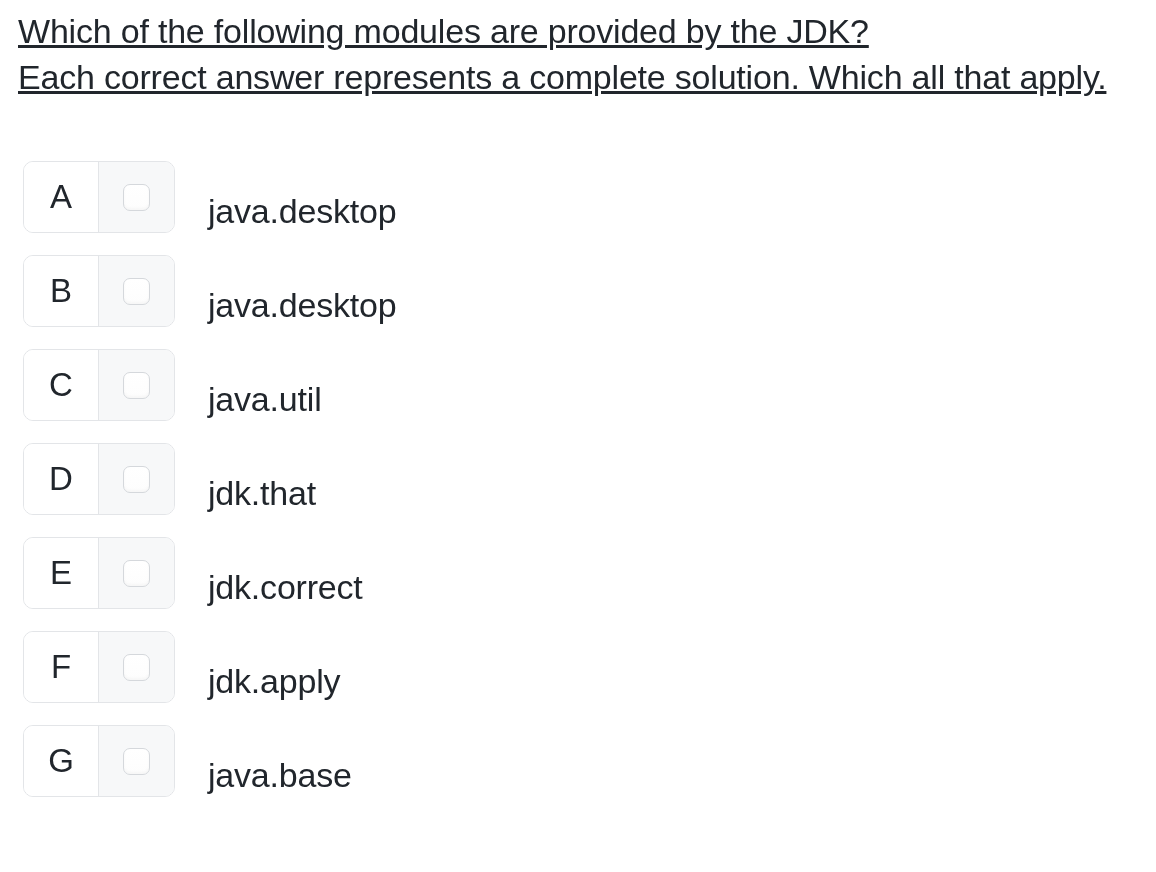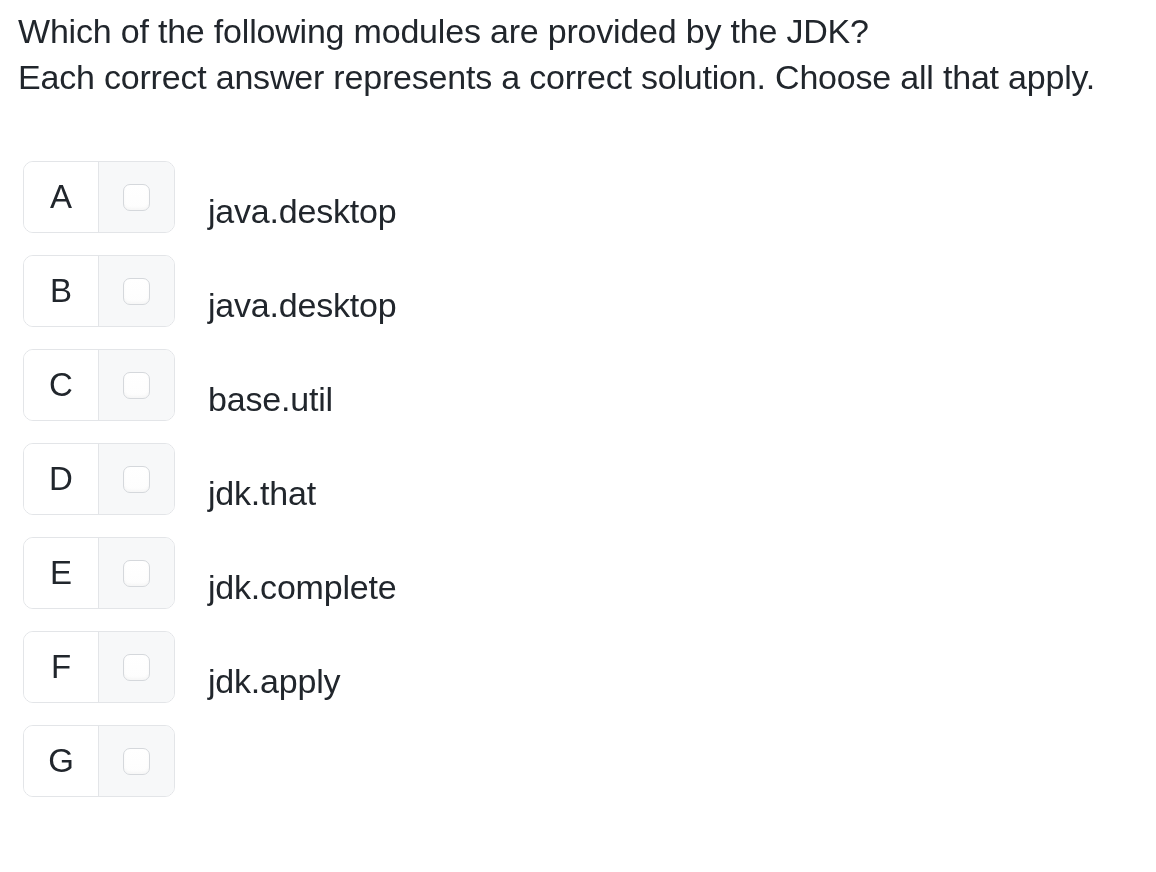--- a/index.html
+++ b/index.html
@@ -16,20 +16,21 @@
     background:var(--bg);
     font-family:"Liberation Sans","DejaVu Sans",sans-serif;
     color:var(--text);
     overflow:hidden;
   }
   .question{
     margin:8px 8px 0 18px;
     font-size:34px;
     line-height:46px;
     letter-spacing:-0.2px;
+    text-decoration:underline;
   }
   .options{
     margin:61px 0 0 23px;
   }
   .option-row{
     display:flex;
     align-items:center;
     height:72px;
     margin-bottom:22px;
     cursor:pointer;
@@ -81,21 +82,21 @@
     color:var(--text);
     white-space:nowrap;
     margin-top:28px;
   }
 </style>
 </head>
 <body>
 
 <div class="question">
   <div>Which of the following modules are provided by the JDK?</div>
-  <div>Each correct answer represents a correct solution. Choose all that apply.</div>
+  <div>Each correct answer represents a complete solution. Which all that apply.</div>
 </div>
 
 <div class="options" id="options-list">
   <div class="option-row">
     <div class="option-box">
       <div class="letter-cell">
         <span>A</span>
       </div>
       <div class="checkbox-cell">
         <input type="checkbox" class="checkbox" style="">
@@ -118,21 +119,21 @@
 
   <div class="option-row">
     <div class="option-box">
       <div class="letter-cell">
         <span>C</span>
       </div>
       <div class="checkbox-cell">
         <input type="checkbox" class="checkbox" style="">
       </div>
     </div>
-    <div class="option-label">base.util</div>
+    <div class="option-label">java.util</div>
   </div>
 
   <div class="option-row">
     <div class="option-box">
       <div class="letter-cell">
         <span>D</span>
       </div>
       <div class="checkbox-cell">
         <input type="checkbox" class="checkbox" style="">
       </div>
@@ -142,21 +143,21 @@
 
   <div class="option-row">
     <div class="option-box">
       <div class="letter-cell">
         <span>E</span>
       </div>
       <div class="checkbox-cell">
         <input type="checkbox" class="checkbox" style="">
       </div>
     </div>
-    <div class="option-label">jdk.complete</div>
+    <div class="option-label">jdk.correct</div>
   </div>
 
   <div class="option-row">
     <div class="option-box">
       <div class="letter-cell">
         <span>F</span>
       </div>
       <div class="checkbox-cell">
         <input type="checkbox" class="checkbox" style="">
       </div>
@@ -166,14 +167,15 @@
 
   <div class="option-row">
     <div class="option-box">
       <div class="letter-cell">
         <span>G</span>
       </div>
       <div class="checkbox-cell">
         <input type="checkbox" class="checkbox" style="">
       </div>
     </div>
+    <div class="option-label">java.base</div>
   </div>
 </div>
 
 </body></html>

